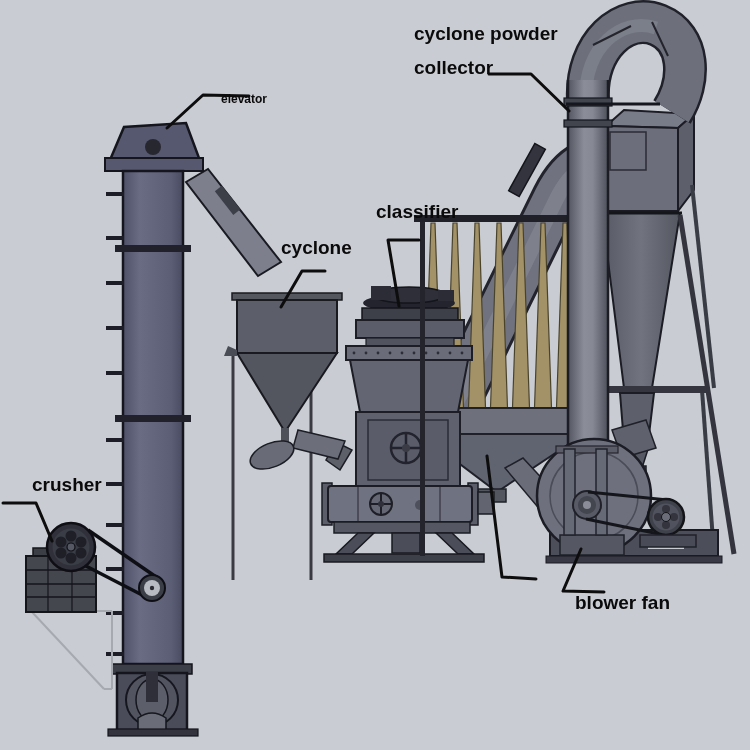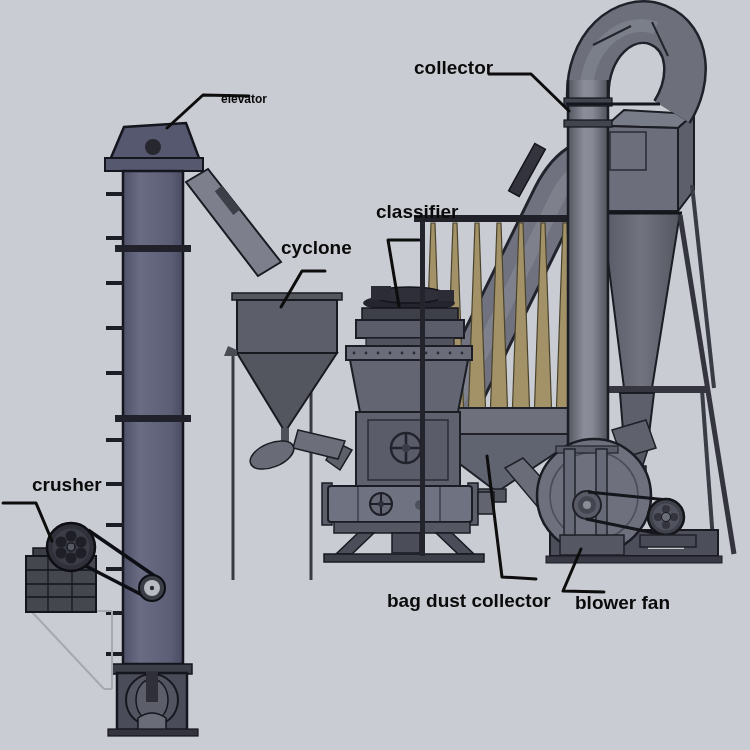--- a/index.html
+++ b/index.html
@@ -295,21 +295,21 @@
     <path d="M 489,74 L 531,74 L 569,111"></path>
     <path d="M 249,96 L 203,95 L 167,128"></path>
     <path d="M 325,271 L 302,271 L 281,307"></path>
     <path d="M 419,240 L 388,240 L 399,306"></path>
     <path d="M 3,503 L 36,503 L 52,541"></path>
     <path d="M 487,456 L 502,577 L 536,579"></path>
     <path d="M 581,549 L 563,591 L 604,592"></path>
   </g>
 </svg>
 
+<div class="lbl lbl-lg" style="left:414px;top:24px;">cyclone powder</div>
 <div class="lbl lbl-lg" style="left:414px;top:58px;">collector</div>
 <div class="lbl lbl-sm" style="left:221px;top:93px;">elevator</div>
 <div class="lbl lbl-lg" style="left:281px;top:238px;">cyclone</div>
 <div class="lbl lbl-lg" style="left:376px;top:202px;text-align:right;">classifier</div>
 <div class="lbl lbl-lg" style="left:2px;top:475px;margin-left:30px;">crusher</div>
-<div class="lbl lbl-lg" style="left:387px;top:591px;">bag dust collector</div>
 <div class="lbl lbl-lg" style="left:575px;top:593px;">blower fan</div>
 
 </div>
 
 </body></html>

